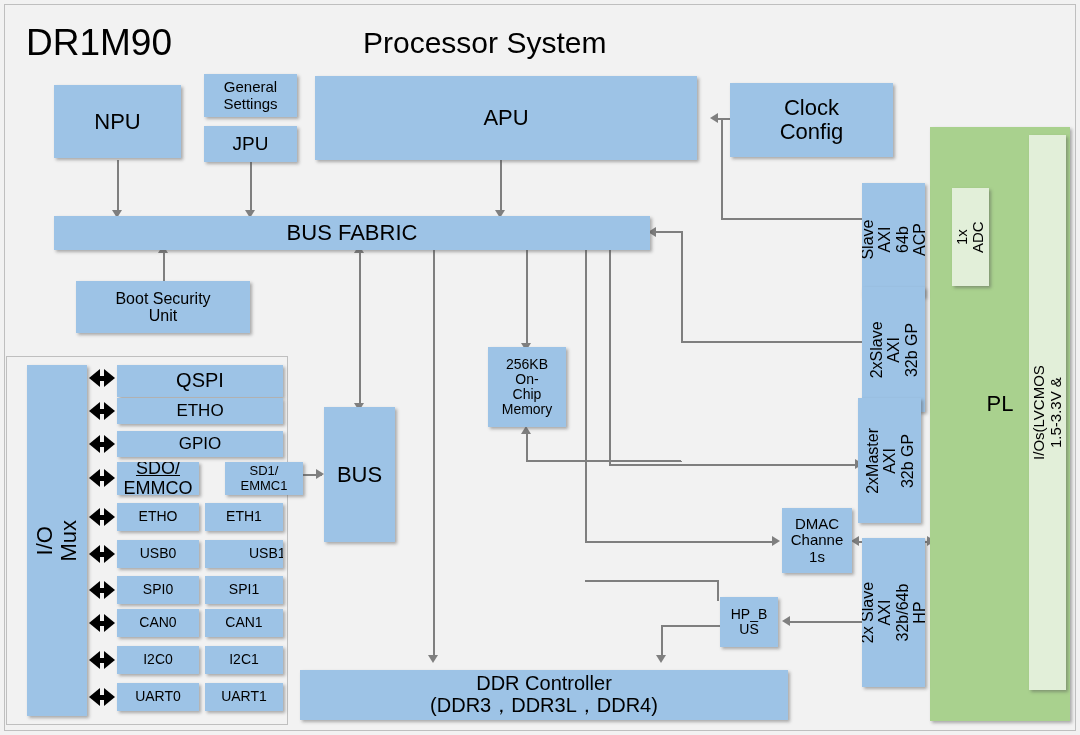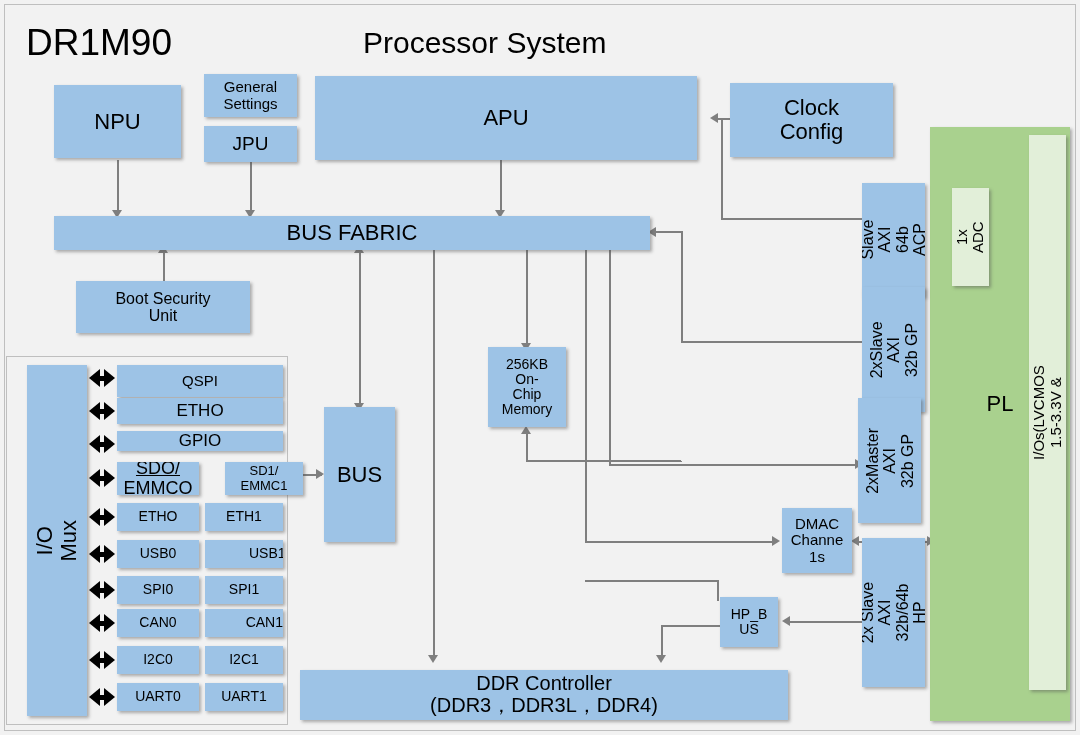--- a/index.html
+++ b/index.html
@@ -250,27 +250,27 @@
   <div class="blk vert" style="left:858px; top:398px; width:63px; height:125px; font-size:16px;">
     <span class="lbl" style="width:124px;">2xMaster AXI
 32b GP</span>
   </div>
 
   <div class="blk vert" style="left:862px; top:538px; width:63px; height:149px; font-size:16px;">
     <span class="lbl" style="width:148px;">2x Slave AXI
 32b/64b HP</span>
   </div>
 
-  <div class="blk" style="left:117px; top:365px; width:166px; height:32px; font-size:15px;">
+  <div class="blk" style="left:117px; top:365px; width:166px; height:32px; font-size:20px;">
     <span class="lbl">QSPI</span>
   </div>
   <div class="blk" style="left:117px; top:398px; width:166px; height:26px; font-size:17px;">
     <span class="lbl">ETHO</span>
   </div>
-  <div class="blk" style="left:117px; top:431px; width:166px; height:20px; font-size:17px;">
+  <div class="blk" style="left:117px; top:431px; width:166px; height:26px; font-size:17px;">
     <span class="lbl">GPIO</span>
   </div>
 
   <div class="blk" style="left:117px; top:462px; width:82px; height:33px; font-size:18px;text-decoration:underline;">
     <span class="lbl">SDO/
 EMMCO</span>
   </div>
   <div class="blk" style="left:205px; top:462px; width:78px; height:33px; font-size:13px;margin-left:20px;">
     <span class="lbl">SD1/
 EMMC1</span>
@@ -293,21 +293,21 @@
   <div class="blk" style="left:117px; top:576px; width:82px; height:28px; font-size:14px;">
     <span class="lbl">SPI0</span>
   </div>
   <div class="blk" style="left:205px; top:576px; width:78px; height:28px; font-size:14px;">
     <span class="lbl">SPI1</span>
   </div>
 
   <div class="blk" style="left:117px; top:609px; width:82px; height:28px; font-size:14px;">
     <span class="lbl">CAN0</span>
   </div>
-  <div class="blk" style="left:205px; top:609px; width:78px; height:28px; font-size:14px;text-align:right;">
+  <div class="blk" style="left:205px; top:609px; width:78px; height:28px; font-size:14px;">
     <span class="lbl">CAN1</span>
   </div>
 
   <div class="blk" style="left:117px; top:646px; width:82px; height:28px; font-size:14px;">
     <span class="lbl">I2C0</span>
   </div>
   <div class="blk" style="left:205px; top:646px; width:78px; height:28px; font-size:14px;">
     <span class="lbl">I2C1</span>
   </div>
 

